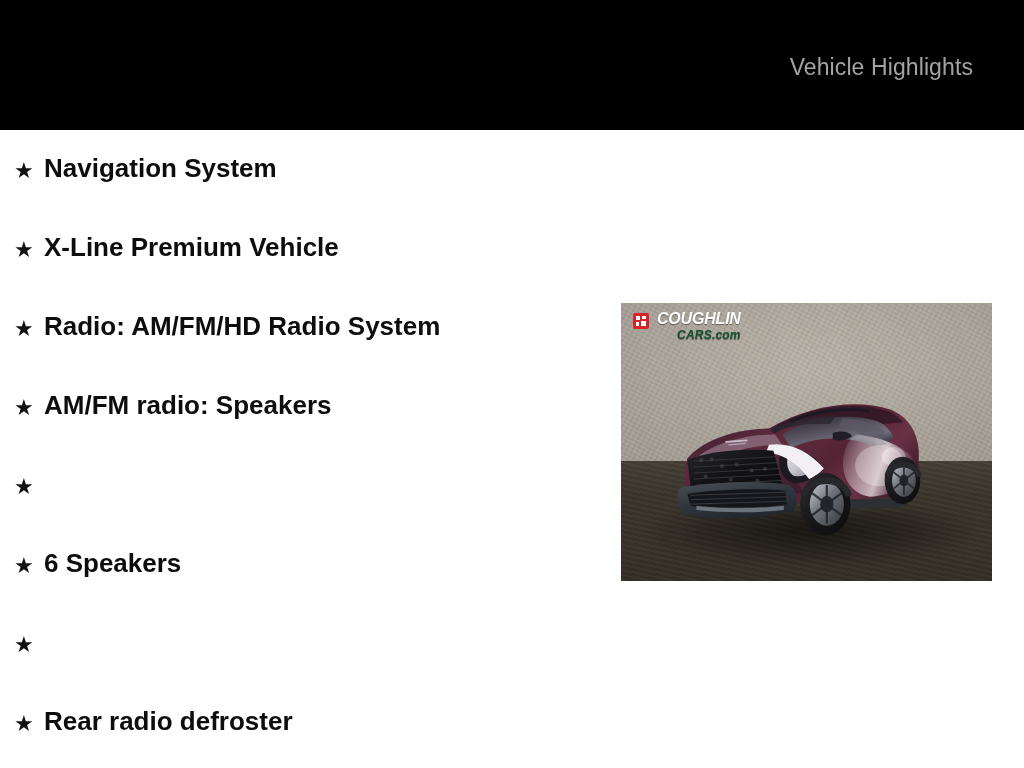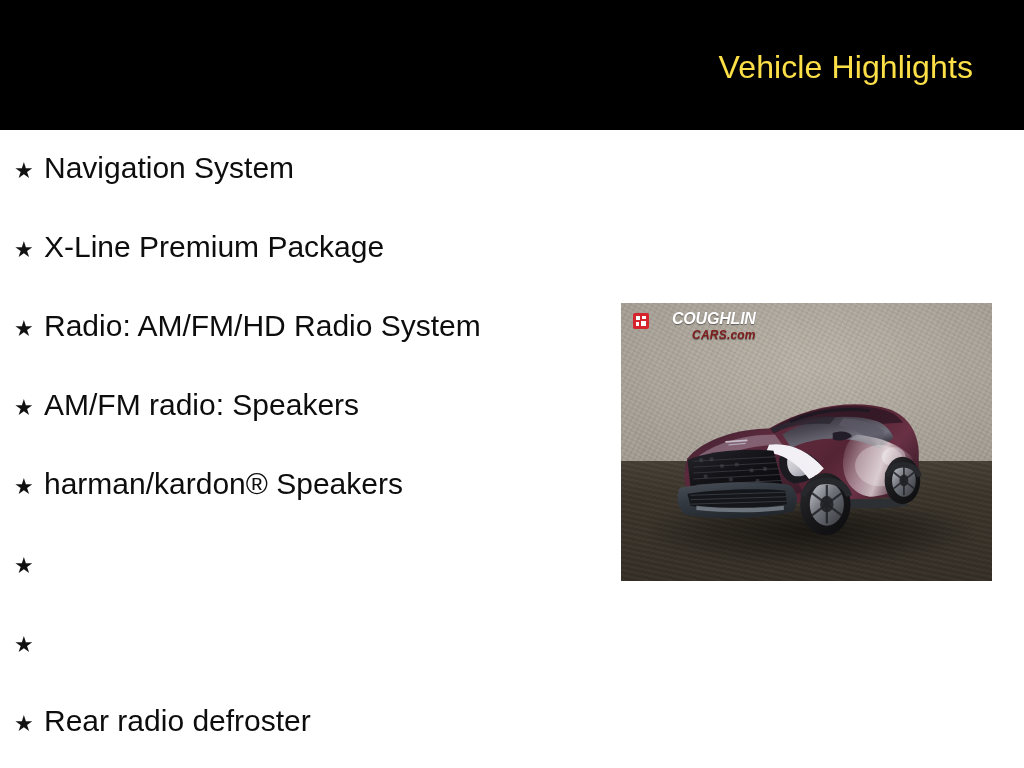--- a/index.html
+++ b/index.html
@@ -26,23 +26,23 @@
     top: 0;
     width: 1024px;
     height: 130px;
     background: #000000;
   }
 
   .header-title {
     position: absolute;
     right: 51px;
     top: 50px;
-    font-size: 32px;
+    font-size: 23px;
     line-height: 34px;
-    color: #fde047;
+    color: #a3a3a3;
     font-weight: 400;
     letter-spacing: 0.1px;
     white-space: nowrap;
   }
 
   
   .highlights-list {
     position: absolute;
     left: 0;
     top: 152px;
@@ -61,24 +61,24 @@
   .bullet-star {
     position: absolute;
     left: 14px;
     top: 6px;
     font-size: 22px;
     line-height: 26px;
     color: #111111;
   }
 
   .highlight-label {
-    font-size: 30px;
+    font-size: 26px;
     line-height: 32px;
     color: #0d0d0d;
-    font-weight: 400;
+    font-weight: 700;
     white-space: nowrap;
   }
 
   
   .vehicle-photo {
     position: absolute;
     left: 621px;
     top: 303px;
     width: 371px;
     height: 278px;
@@ -139,21 +139,21 @@
     height: 80%;
   }
 
   
   .watermark {
     position: absolute;
     left: 12px;
     top: 8px;
     display: flex;
     align-items: flex-start;
-    gap: 23px;
+    gap: 8px;
     z-index: 6;
   }
 
   .wm-logo {
     width: 16px;
     height: 16px;
     background: #d6242c;
     border-radius: 2px;
     position: relative;
     flex: none;
@@ -184,21 +184,21 @@
     color: #ffffff;
     letter-spacing: -0.2px;
     text-shadow: 0 1px 1px rgba(0,0,0,0.45);
   }
 
   .wm-bottom {
     display: block;
     font-size: 12px;
     font-weight: 700;
     font-style: italic;
-    color: #7f1d1d;
+    color: #14532d;
     letter-spacing: 0.2px;
     margin-top: 2px;
     text-align: right;
     text-shadow: 0 1px 1px rgba(0,0,0,0.45);
   }
 </style>
 </head>
 <body>
 
 <div class="page">
@@ -209,40 +209,40 @@
 
   <ul class="highlights-list">
 
     <li class="highlight-item">
       <span class="bullet-star">★</span>
       <span class="highlight-label">Navigation System</span>
     </li>
 
     <li class="highlight-item">
       <span class="bullet-star">★</span>
-      <span class="highlight-label">X-Line Premium Package</span>
+      <span class="highlight-label">X-Line Premium Vehicle</span>
     </li>
 
     <li class="highlight-item">
       <span class="bullet-star">★</span>
       <span class="highlight-label">Radio: AM/FM/HD Radio System</span>
     </li>
 
     <li class="highlight-item">
       <span class="bullet-star">★</span>
       <span class="highlight-label">AM/FM radio: Speakers</span>
     </li>
 
     <li class="highlight-item">
       <span class="bullet-star">★</span>
-      <span class="highlight-label">harman/kardon® Speakers</span>
-    </li>
-
-    <li class="highlight-item">
-      <span class="bullet-star">★</span>
+    </li>
+
+    <li class="highlight-item">
+      <span class="bullet-star">★</span>
+      <span class="highlight-label">6 Speakers</span>
     </li>
 
     <li class="highlight-item">
       <span class="bullet-star">★</span>
     </li>
 
     <li class="highlight-item">
       <span class="bullet-star">★</span>
       <span class="highlight-label">Rear radio defroster</span>
     </li>

